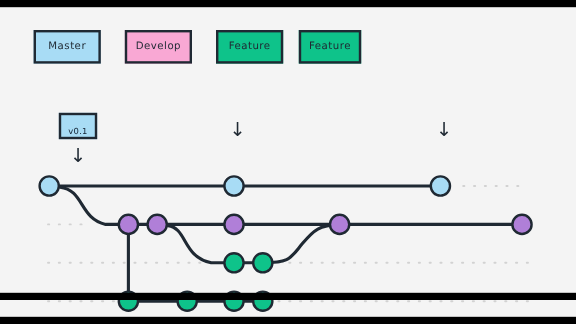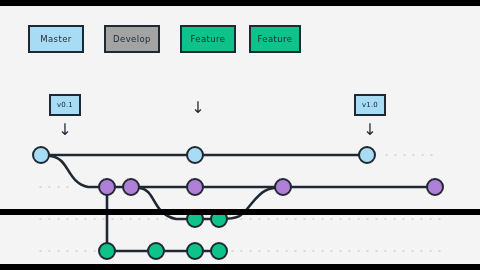--- a/index.html
+++ b/index.html
@@ -9,21 +9,21 @@
   }
   body {
     width: 480px;
     height: 270px;
     overflow: hidden;
     font-family: "DejaVu Sans", "Liberation Sans", sans-serif;
   }
   #stage {
     position: relative;
     width: 480px;
-    height: 215px;
+    height: 250px;
     background: #000000;
   }
   #canvas {
     position: absolute;
     left: 0;
     top: 6px;
     width: 480px;
     height: 258px;
     background: #f4f4f4;
     overflow: hidden;
@@ -64,21 +64,21 @@
     position: absolute;
     top: 88px;
   }
   .tag-box {
     width: 32px;
     height: 22px;
     border: 2px solid #1f2933;
     background: #a8dcf5;
     box-sizing: border-box;
     display: flex;
-    align-items: center;
+    align-items: flex-end;
     justify-content: center;
     font-size: 7px;
     color: #123;
     letter-spacing: 0.2px;
   }
   .tag-arrow {
     width: 32px;
     height: 22px;
     display: flex;
     align-items: center;
@@ -111,21 +111,21 @@
 <div id="stage">
 
   <div class="letterbox top"></div>
 
   <div id="canvas">
 
     <div id="legend">
       <div class="legend-box" style="left:28px; width:56px; background:#a8dcf5;">
         <span>Master</span>
       </div>
-      <div class="legend-box" style="left:104px; width:56px; background:#a3a3a3;justify-content:center;">
+      <div class="legend-box" style="left:104px; width:56px; background:#f9a8d4;justify-content:center;">
         <span>Develop</span>
       </div>
       <div class="legend-box" style="left:180px; width:56px; background:#0ec38a;">
         <span>Feature</span>
       </div>
       <div class="legend-box" style="left:249px; width:52px; background:#0ec38a;">
         <span>Feature</span>
       </div>
     </div>
 
@@ -134,23 +134,20 @@
         <span>v0.1</span>
       </div>
       <div class="tag-arrow">↓</div>
     </div>
 
     <div class="tag-group" style="left:182px;">
       <div class="tag-arrow">↓</div>
     </div>
 
     <div class="tag-group" style="left:354px;">
-      <div class="tag-box">
-        <span>v1.0</span>
-      </div>
       <div class="tag-arrow">↓</div>
     </div>
 
     <svg id="graph" viewBox="0 0 480 258">
 
       <g stroke="#d2d2d2" stroke-width="1.6" stroke-linecap="round" stroke-dasharray="1 8" fill="none">
         <line x1="386" y1="149" x2="432" y2="149"></line>
         <line x1="40" y1="181" x2="72" y2="181"></line>
         <line x1="40" y1="213" x2="182" y2="213"></line>
         <line x1="232" y1="213" x2="440" y2="213"></line>

